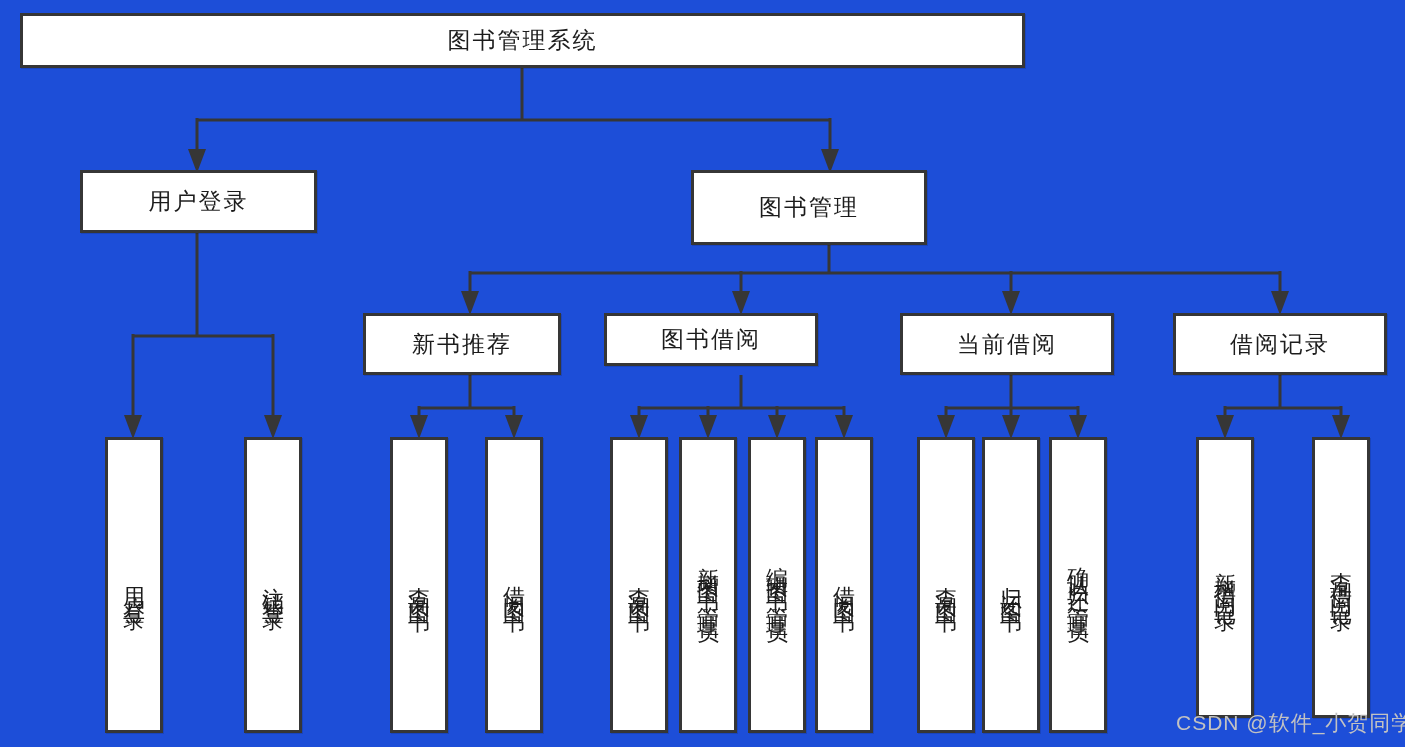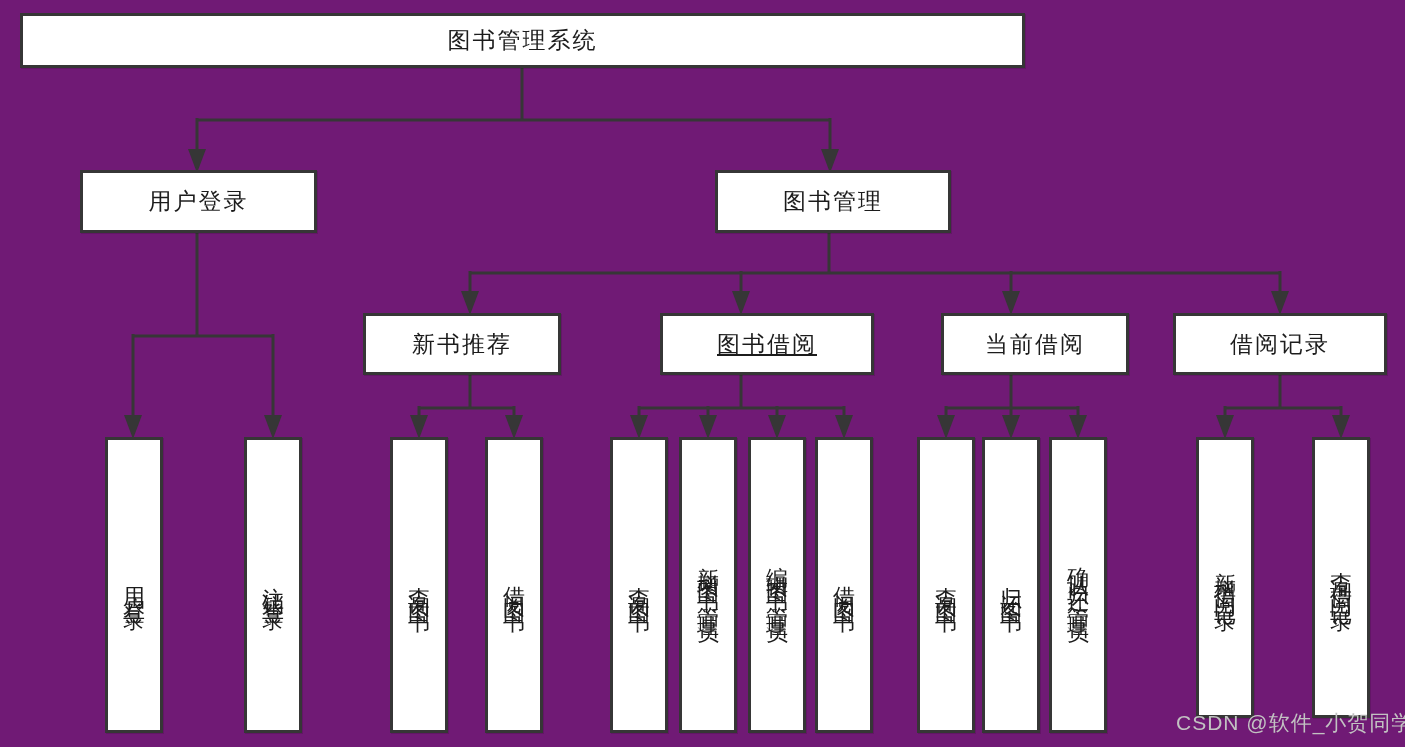--- a/index.html
+++ b/index.html
@@ -5,21 +5,21 @@
   :root {
     --line: #363636;
     --text: #1c1c1c;
     --watermark: #c2c2c2;
   }
   html, body { margin: 0; padding: 0; background: #ffffff; }
   .canvas {
     position: relative;
     width: 1405px;
     height: 747px;
-    background: #701a75;
+    background: #1d4ed8;
     font-family: "Liberation Sans", "DejaVu Sans", sans-serif;
     color: var(--text);
     overflow: hidden;
   }
   .connector-layer {
     position: absolute;
     left: 0; top: 0;
     width: 1405px; height: 747px;
   }
   .connector-layer path { stroke: var(--line); stroke-width: 3; fill: none; }
@@ -45,24 +45,24 @@
     text-orientation: mixed;
     font-size: 22px;
     letter-spacing: 8px;
     line-height: 1;
     color: var(--text);
     white-space: nowrap;
   }
   
   .n-root            { left: 20px;   top: 13px;  width: 1005px; height: 55px; }
   .n-user-login      { left: 80px;   top: 170px; width: 237px;  height: 63px; }
-  .n-book-mgmt       { left: 715px;  top: 170px; width: 236px;  height: 63px; }
+  .n-book-mgmt       { left: 691px;  top: 170px; width: 236px;  height: 75px; }
   .n-new-book        { left: 363px;  top: 313px; width: 198px;  height: 62px; }
-  .n-book-borrow     { left: 660px;  top: 313px; width: 214px;  height: 62px; text-decoration: underline; }
-  .n-current-borrow  { left: 941px;  top: 313px; width: 188px;  height: 62px; }
+  .n-book-borrow     { left: 604px;  top: 313px; width: 214px;  height: 53px; }
+  .n-current-borrow  { left: 900px;  top: 313px; width: 214px;  height: 62px; }
   .n-borrow-record   { left: 1173px; top: 313px; width: 214px;  height: 62px; }
   .leaf              { top: 437px; width: 58px; height: 296px; }
   .leaf-short        { height: 281px; }
   .n-ul-user-login   { left: 105px; }
   .n-ul-logout       { left: 244px; }
   .n-nb-query        { left: 390px; }
   .n-nb-borrow       { left: 485px; }
   .n-bb-query        { left: 610px; }
   .n-bb-add          { left: 679px; }
   .n-bb-edit         { left: 748px; }

